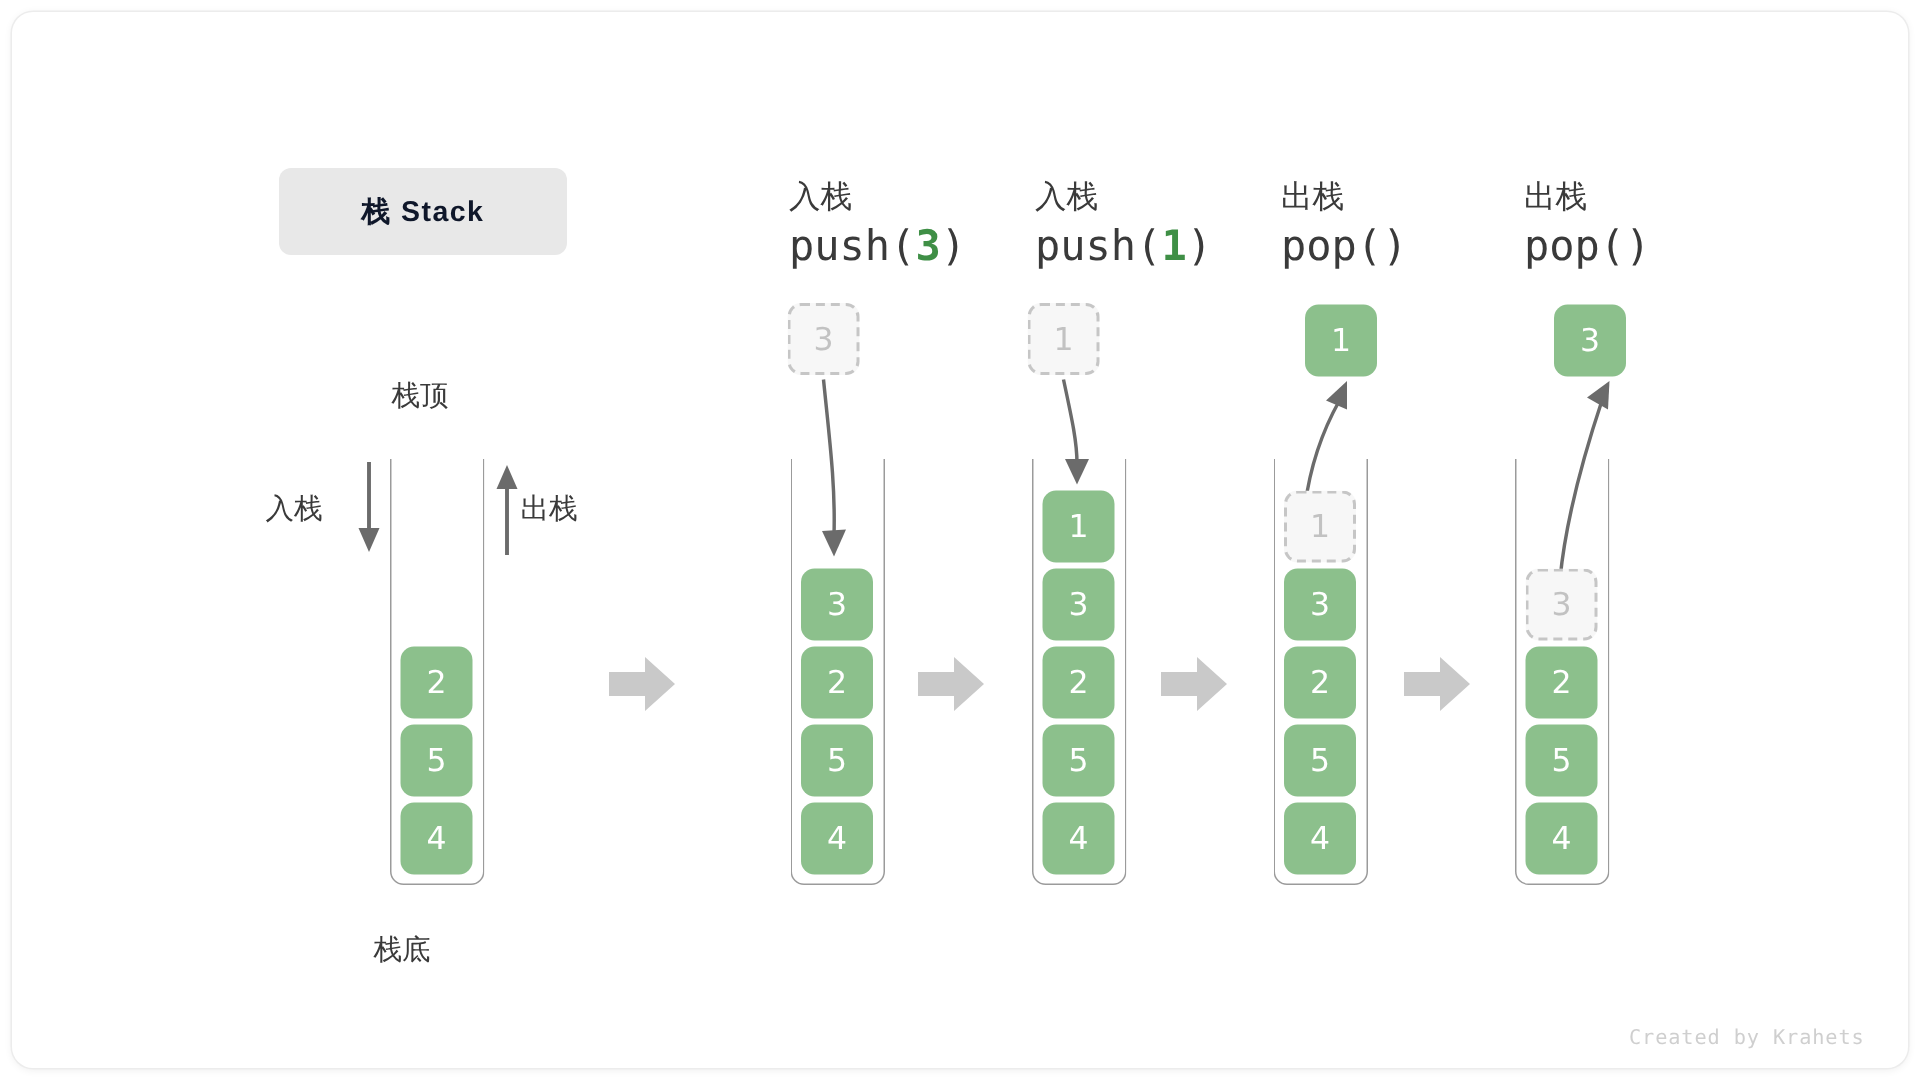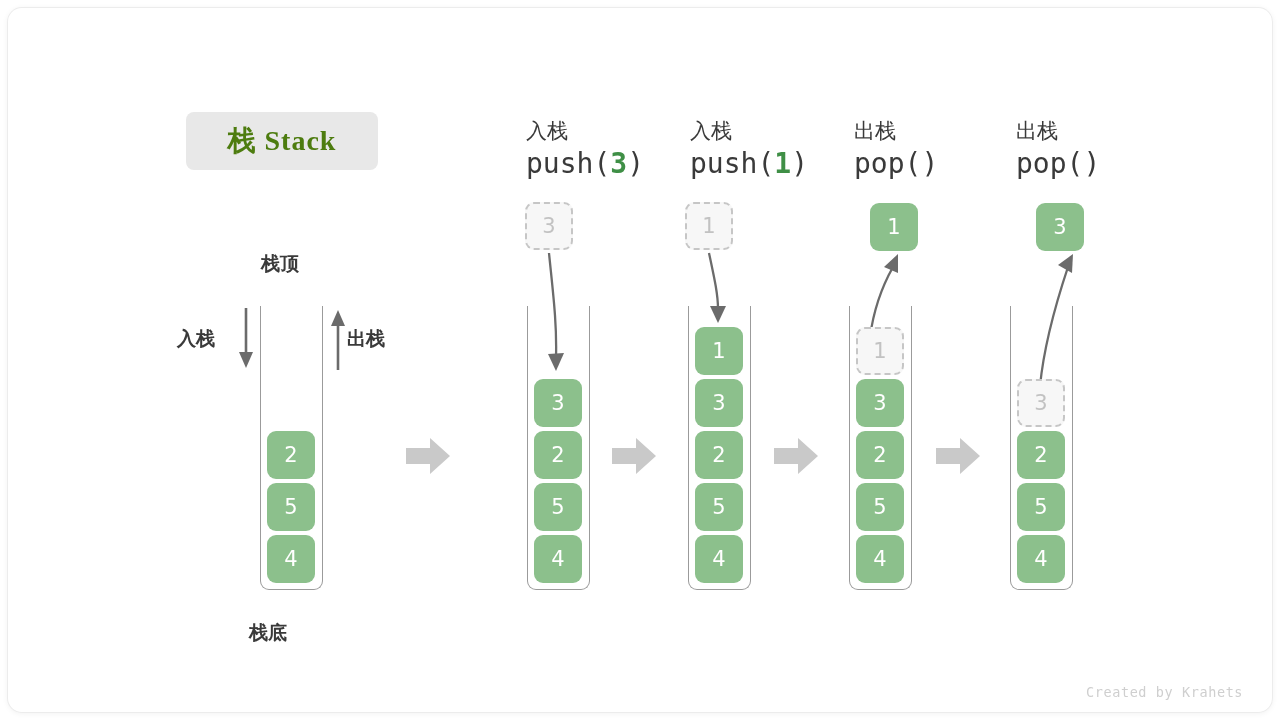--- a/index.html
+++ b/index.html
@@ -21,29 +21,29 @@
 
   
   #title-chip {
     left: 178px; top: 104px;
     width: 192px; height: 58px;
     background: #e8e8e8;
     border-radius: 8px;
     display: flex; align-items: center; justify-content: center;
   }
   #title-chip .t {
-    font-family: Liberation Serif, serif;
-    font-size: 28px; font-weight: bold; color: #4d7c0f;
+    font-family: Liberation Sans, sans-serif;
+    font-size: 19px; font-weight: bold; color: #0f172a;
     letter-spacing: 1px;
   }
 
   
   .cn-label {
     font-family: "DejaVu Sans", sans-serif;
-    font-size: 19px; font-weight: bold; color: #3a3a3a;
+    font-size: 19px; font-weight: normal; color: #3a3a3a;
     white-space: nowrap;
   }
   #lbl-top    { left: 253px; top: 243px; }
   #lbl-bottom { left: 241px; top: 612px; }
   #lbl-push   { left: 169px; top: 318px; }
   #lbl-pop    { left: 339px; top: 318px; }
 
   
   .op-head { text-align: left; }
   .op-head .cn {

